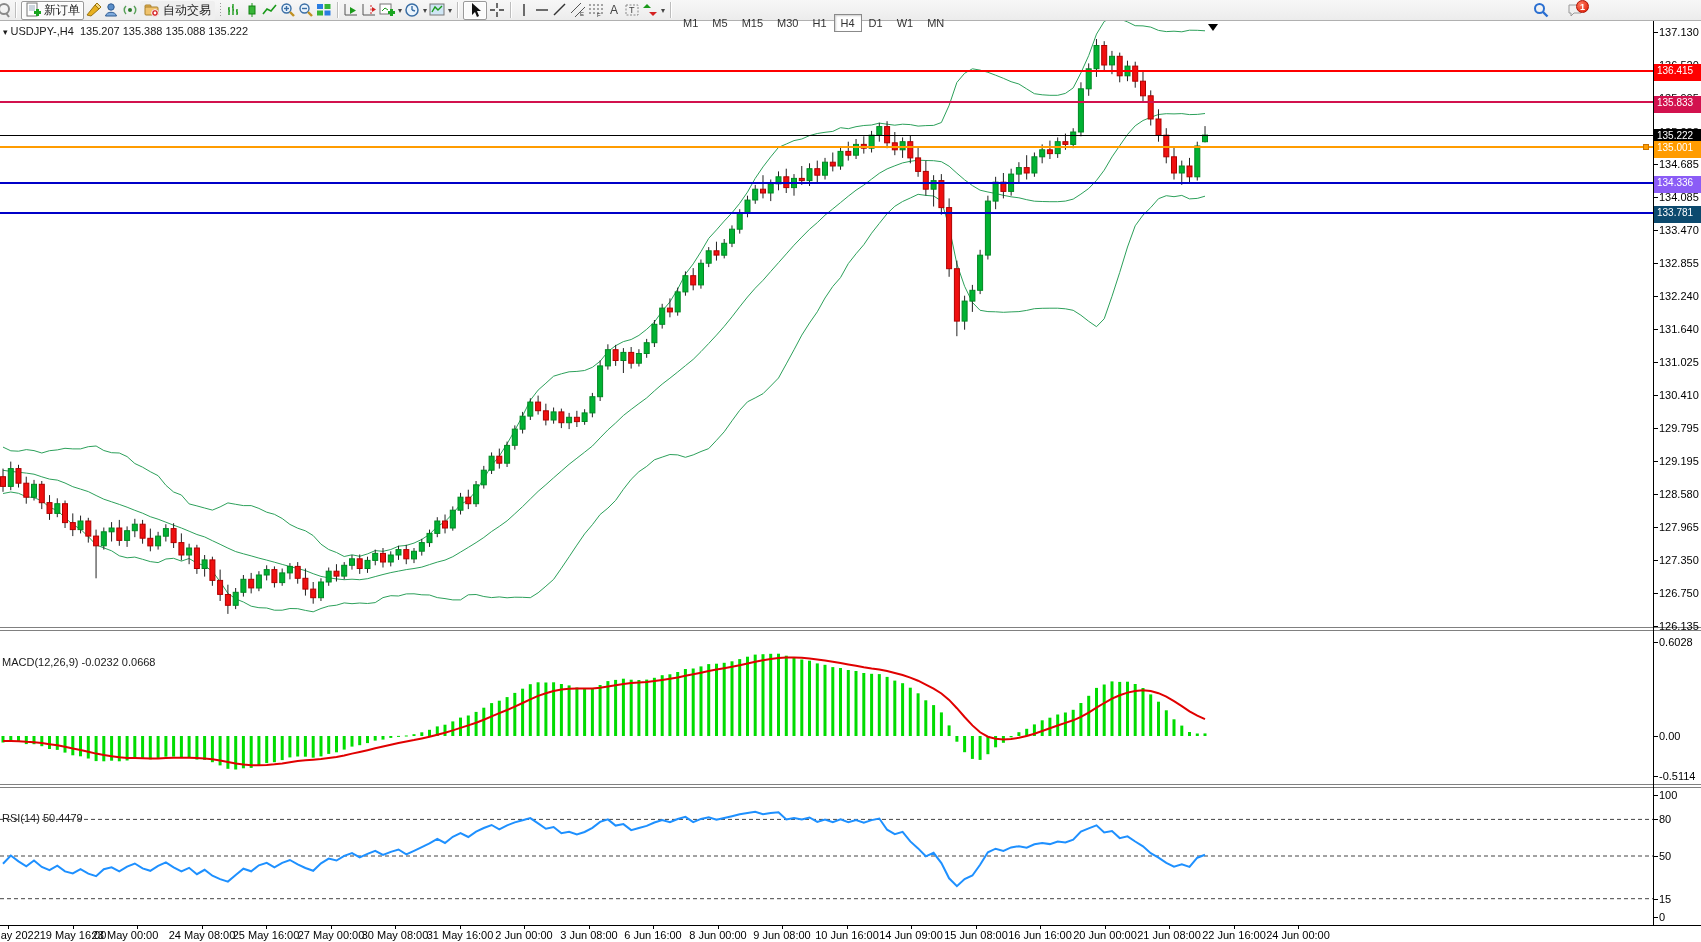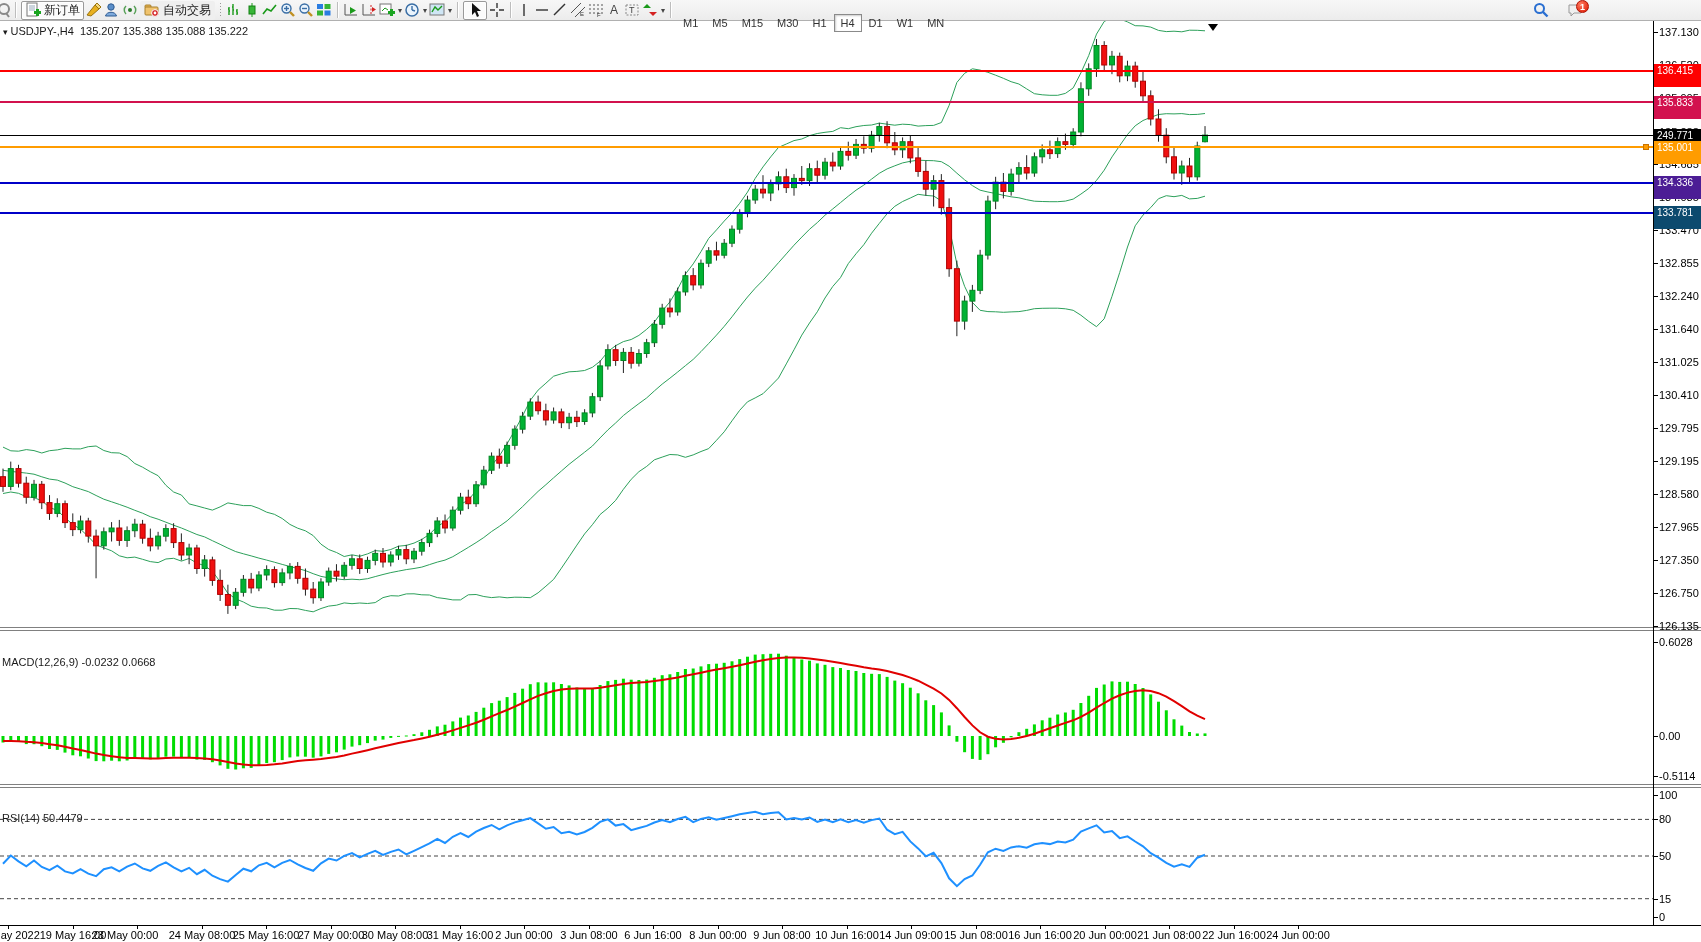--- a/index.html
+++ b/index.html
@@ -23,21 +23,21 @@
   .badge { position:absolute; right:112px; top:0px; width:13px; height:13px; border-radius:50%;
     background:radial-gradient(circle at 35% 30%, #ff7a60, #dd1800); color:#fff; font-size:9px; font-weight:bold;
     display:flex; align-items:center; justify-content:center; border:1px solid #b01000; }
   
   .chart-area { position:absolute; left:0; top:21px; width:1701px; height:921px; background:#fff; }
   .abs { position:absolute; }
   .pane-sep { position:absolute; left:0; width:1701px; height:4px;
     border-top:1px solid #808080; border-bottom:1px solid #808080; background:#fff; }
   .axis-line { position:absolute; left:1653px; top:0; width:1px; height:904px; background:#000; }
   .hline { position:absolute; left:0; pointer-events:none; }
-  .price-label { position:absolute; left:1654px; width:47px; height:23px; color:#fff;
+  .price-label { position:absolute; left:1654px; width:47px; height:17px; color:#fff;
     font-size:10px; line-height:13px; padding-left:3px; }
   .tick-label { position:absolute; left:1659px; font-size:11px; color:#000; line-height:11px; }
   .tick-dash { position:absolute; left:1653px; width:5px; height:1px; background:#000; }
   .sym-label { position:absolute; left:3px; top:4px; font-size:11px; color:#1a1a1a; }
   .ind-label { position:absolute; left:2px; font-size:11px; color:#1a1a1a;margin-top:22px; }
   .time-axis { position:absolute; left:0; top:904px; width:1701px; height:17px; border-top:1px solid #000; background:#fff; }
   .time-label { position:absolute; top:3px; font-size:11px; color:#000; transform:translateX(-50%); white-space:nowrap; }
   .time-tick { position:absolute; top:0; width:1px; height:3px; background:#000; }
   .shift-marker { position:absolute; width:0; height:0; border-left:5px solid transparent;
     border-right:5px solid transparent; border-top:7px solid #000; }
@@ -798,23 +798,23 @@
       <div class="tick-dash" style="top:506px"></div>
   <div class="tick-label" style="top:501px">127.965</div>
       <div class="tick-dash" style="top:539px"></div>
   <div class="tick-label" style="top:534px">127.350</div>
       <div class="tick-dash" style="top:572px"></div>
   <div class="tick-label" style="top:567px">126.750</div>
       <div class="tick-dash" style="top:605px"></div>
   <div class="tick-label" style="top:600px">126.135</div>
       <div class="price-label" style="top:43px;background:#fe0000">136.415</div>
       <div class="price-label" style="top:75px;background:#d2114e">135.833</div>
-      <div class="price-label" style="top:108px;background:#000000">249.771</div>
+      <div class="price-label" style="top:108px;background:#000000">135.222</div>
       <div class="price-label" style="top:120px;background:#ff9c00">135.001</div>
-      <div class="price-label" style="top:155px;background:#4c1d95">134.336</div>
+      <div class="price-label" style="top:155px;background:#8b5cf6">134.336</div>
       <div class="price-label" style="top:185px;background:#0c4a6e">133.781</div>
       <div class="tick-dash" style="top:621px"></div>
   <div class="tick-label" style="top:616px">0.6028</div>
       <div class="tick-dash" style="top:715px"></div>
   <div class="tick-label" style="top:710px">0.00</div>
       <div class="tick-dash" style="top:755px"></div>
   <div class="tick-label" style="top:750px">-0.5114</div>
       <div class="tick-dash" style="top:774px"></div>
   <div class="tick-label" style="top:769px">100</div>
       <div class="tick-dash" style="top:798px"></div>

